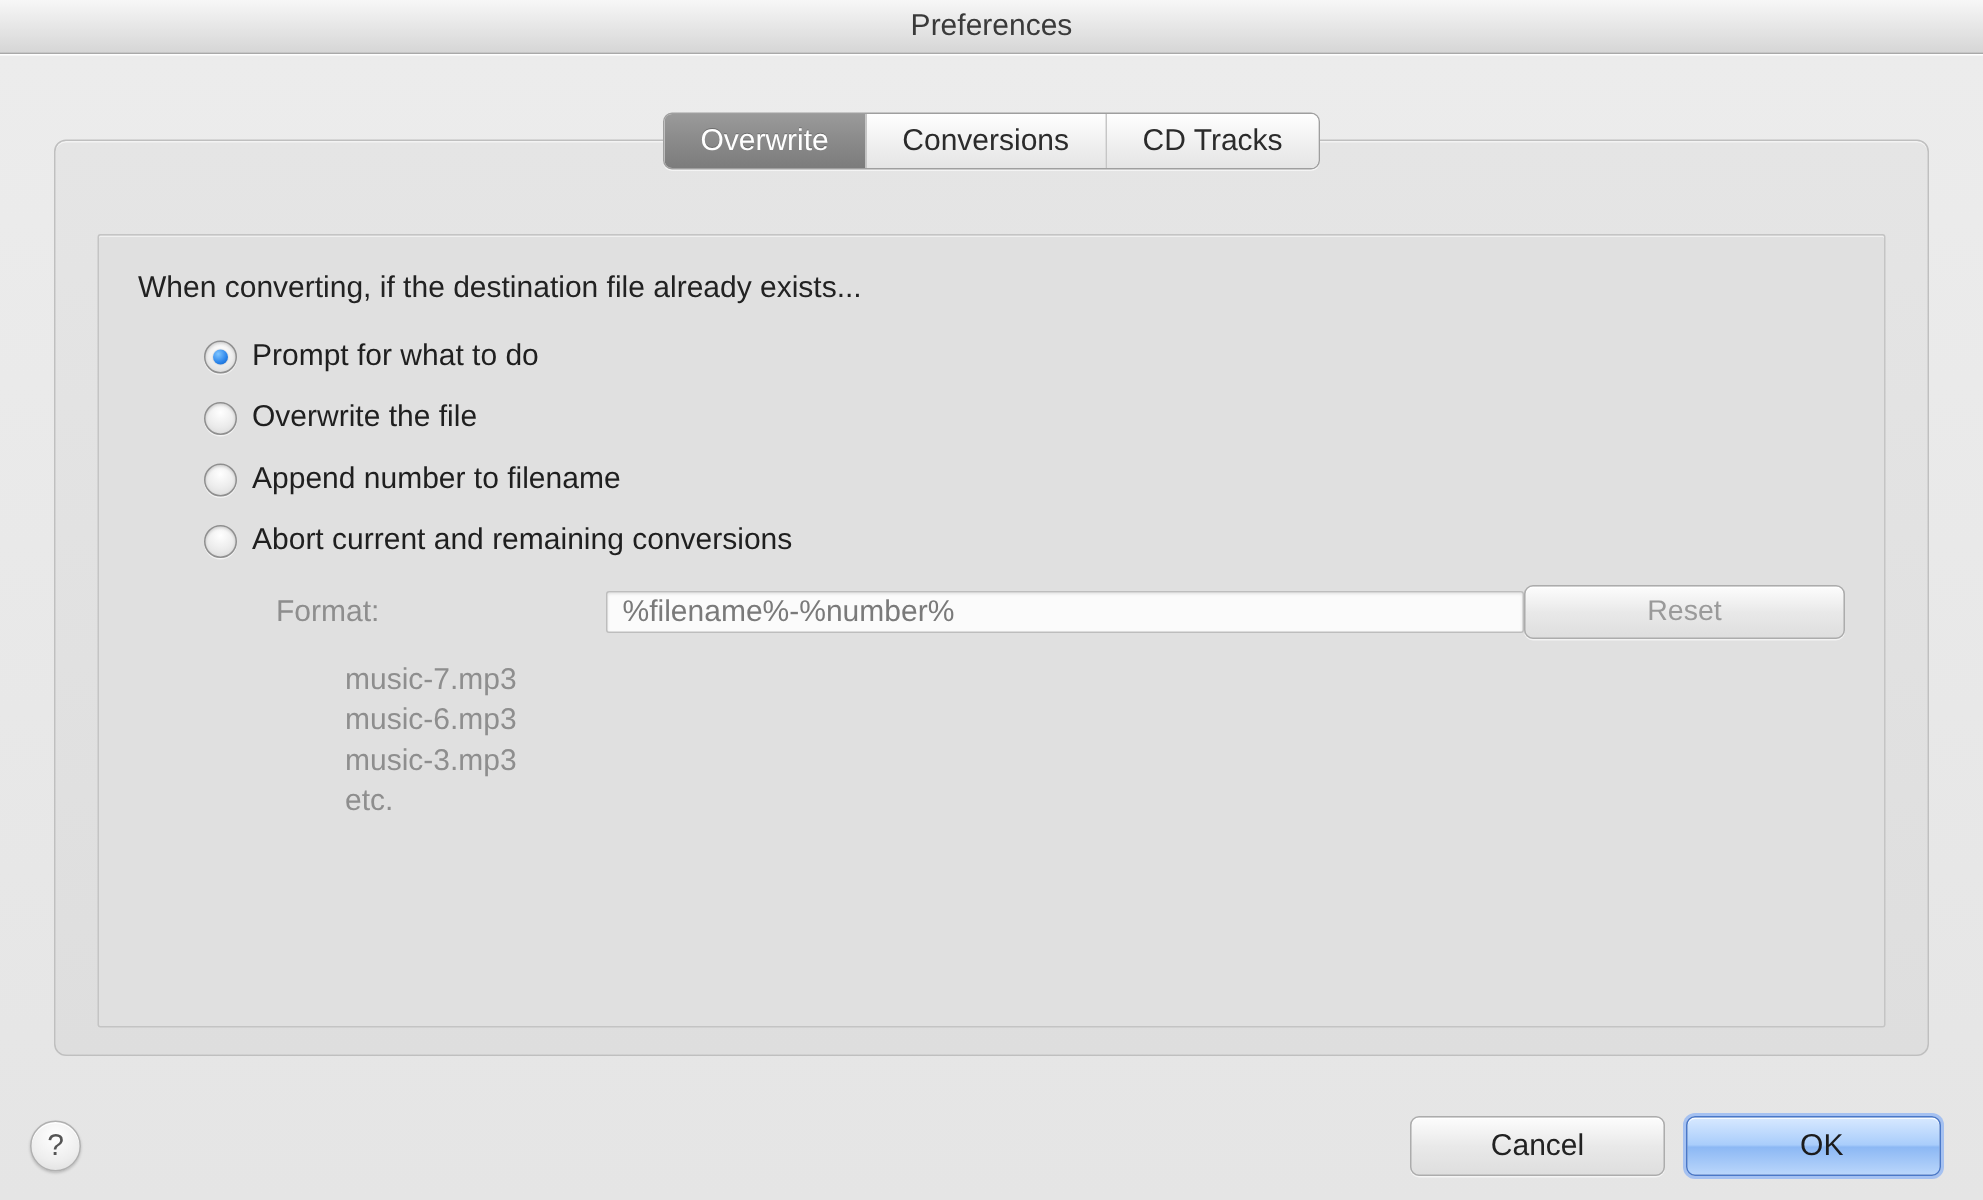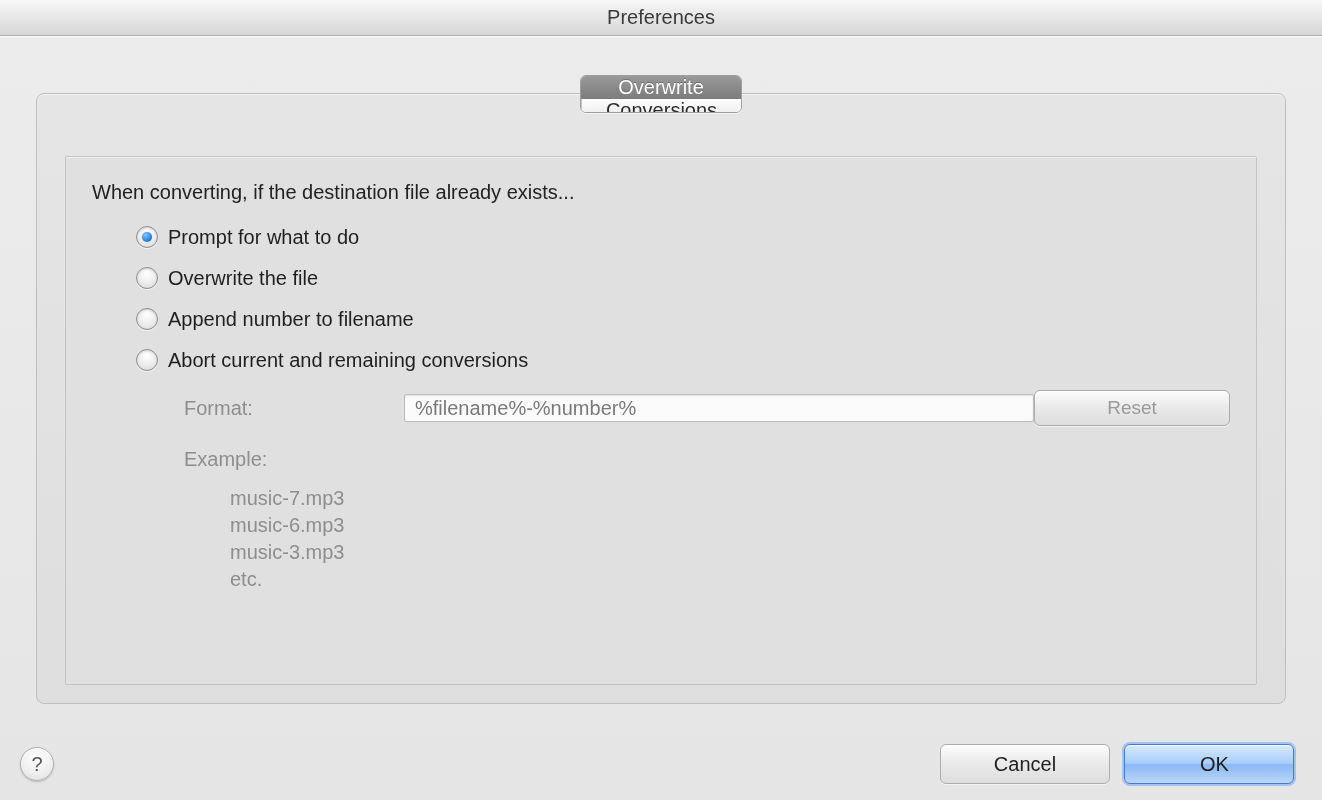--- a/index.html
+++ b/index.html
@@ -40,21 +40,20 @@
       z-index: 3;
     }
     .tabcontrol {
       display: flex;
       border: 1px solid #9f9f9f;
       border-radius: 6px;
       overflow: hidden;
       box-shadow: 0 1px 0 rgba(255,255,255,0.6);
       height: 38px;
       background: #fff;
-      flex-direction: column;
     }
     .tab {
       display: flex; align-items: center; justify-content: center;
       padding: 0 24px;
       font-size: 20px;
       background: linear-gradient(to bottom,#ffffff 0%,#f1f1f1 50%,#e5e5e5 100%);
       color: #2b2b2b;
       border-left: 1px solid #c6c6c6;
       cursor: default;
     }
@@ -97,21 +96,21 @@
 
     .lead-text {
       font-size: 20px;
       color: #222;
       margin-bottom: 22px;
     }
 
     .radios { padding-left: 44px; }
     .radio-row {
       display: flex;
-      align-items: flex-start;
+      align-items: center;
       gap: 10px;
       font-size: 20px;
       color: #1f1f1f;
       margin-bottom: 18px;
     }
     .radio {
       width: 22px; height: 22px;
       border: 1px solid #8f8f8f;
       border-radius: 50%;
       background: radial-gradient(circle at 50% 30%, #ffffff 0%, #ececec 55%, #d7d7d7 100%);
@@ -159,21 +158,21 @@
       border-radius: 6px;
       background: linear-gradient(to bottom,#fdfdfd 0%, #e9e9e9 50%, #dedede 100%);
       font-size: 19px;
       font-family: inherit;
       color: #222;
       padding: 0 22px;
       box-shadow: 0 1px 0 rgba(255,255,255,0.6), inset 0 1px 0 rgba(255,255,255,0.8);
       cursor: default;
     }
     .btn.disabled { color: #9a9a9a; }
-    .btn.reset { width: 196px; }
+    .btn.reset { width: 214px; }
 
     .example-label {
       font-size: 20px;
       color: #8e8e8e;
       margin-top: 22px;
     }
     .example-list {
       margin-top: 14px;
       padding-left: 46px;
       font-size: 20px;
@@ -253,21 +252,20 @@
         </label>
       </div>
 
       <div class="format-area">
         <div class="format-row">
           <span class="format-label">Format:</span>
           <input class="format-input" type="text" value="%filename%-%number%" style="">
           <button class="btn reset disabled">Reset</button>
         </div>
 
-        <div class="example-label">Example:</div>
         <div class="example-list">
           <div>music-7.mp3</div>
           <div>music-6.mp3</div>
           <div>music-3.mp3</div>
           <div>etc.</div>
         </div>
       </div>
     </div>
   </div>
 

